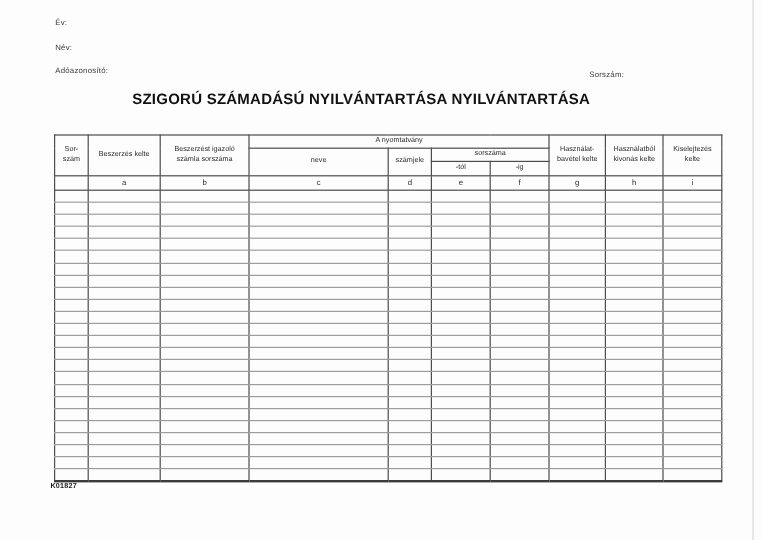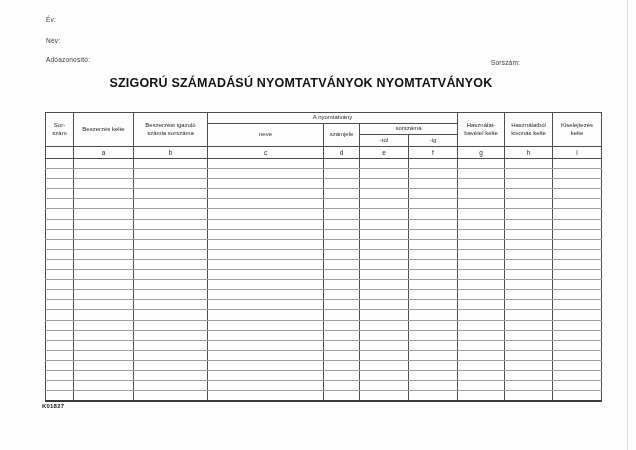--- a/index.html
+++ b/index.html
@@ -90,21 +90,21 @@
 </head>
 <body>
 
 <div class="page">
 
   <span class="top-label lbl-year">Év:</span>
   <span class="top-label lbl-name">Név:</span>
   <span class="top-label lbl-taxid">Adóazonosító:</span>
   <span class="top-label lbl-serial">Sorszám:</span>
 
-  <div class="form-title">SZIGORÚ SZÁMADÁSÚ NYOMTATVÁNYOK NYOMTATVÁNYOK</div>
+  <div class="form-title">SZIGORÚ SZÁMADÁSÚ NYILVÁNTARTÁSA NYILVÁNTARTÁSA</div>
 
   <table class="reg">
     <colgroup>
       <col style="width:28px">
         <col style="width:60px">
         <col style="width:74px">
       <col style="width:116px">
         <col style="width:36px">
         <col style="width:49px">
       <col style="width:49px">

